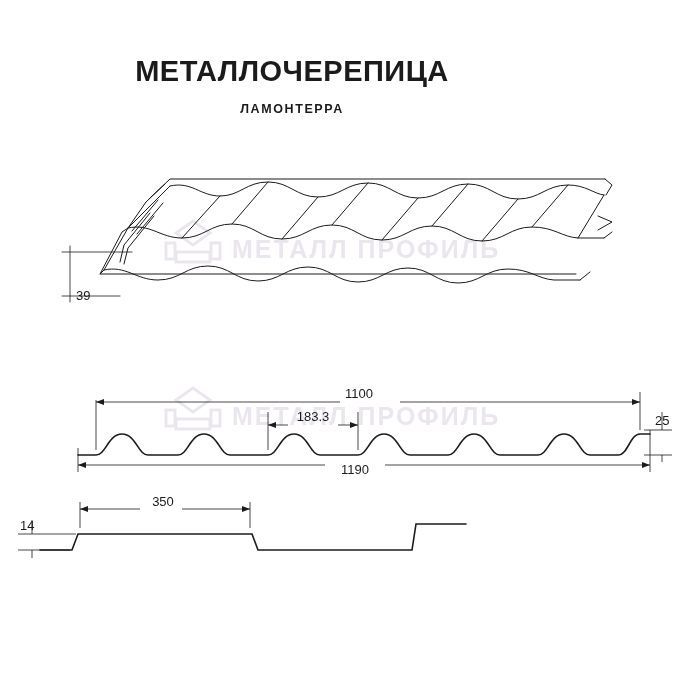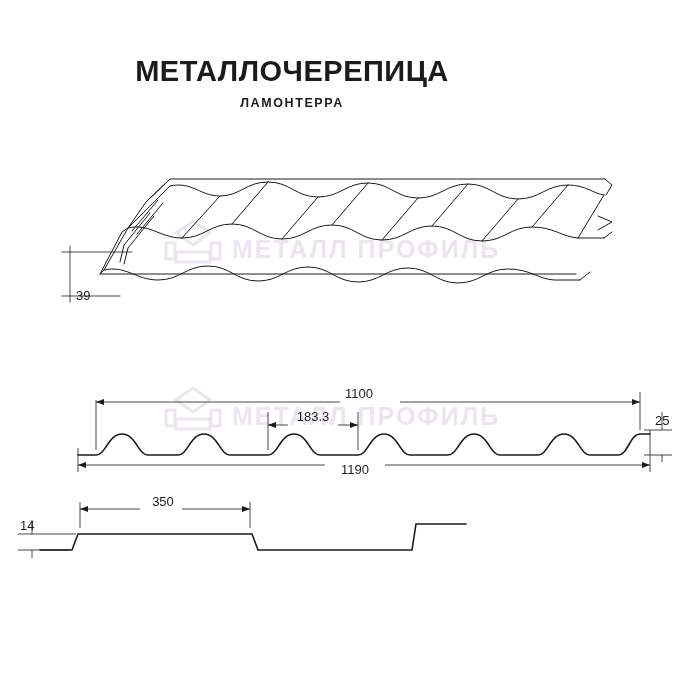--- a/index.html
+++ b/index.html
@@ -29,21 +29,21 @@
     text-align: center;
   }
   .title-main {
     font-size: 29px;
     font-weight: bold;
     letter-spacing: 0.5px;
     color: #1b1b1b;
     line-height: 1.05;
   }
   .title-sub {
-    margin-top: 10px;
+    margin-top: 16px;
     font-size: 12.5px;
     font-weight: bold;
     letter-spacing: 1.6px;
     color: #1b1b1b;
   }
   svg { display: block; }
   .wm-text {
     font-family: "Liberation Sans", sans-serif;
     font-weight: bold;
     font-size: 25px;

